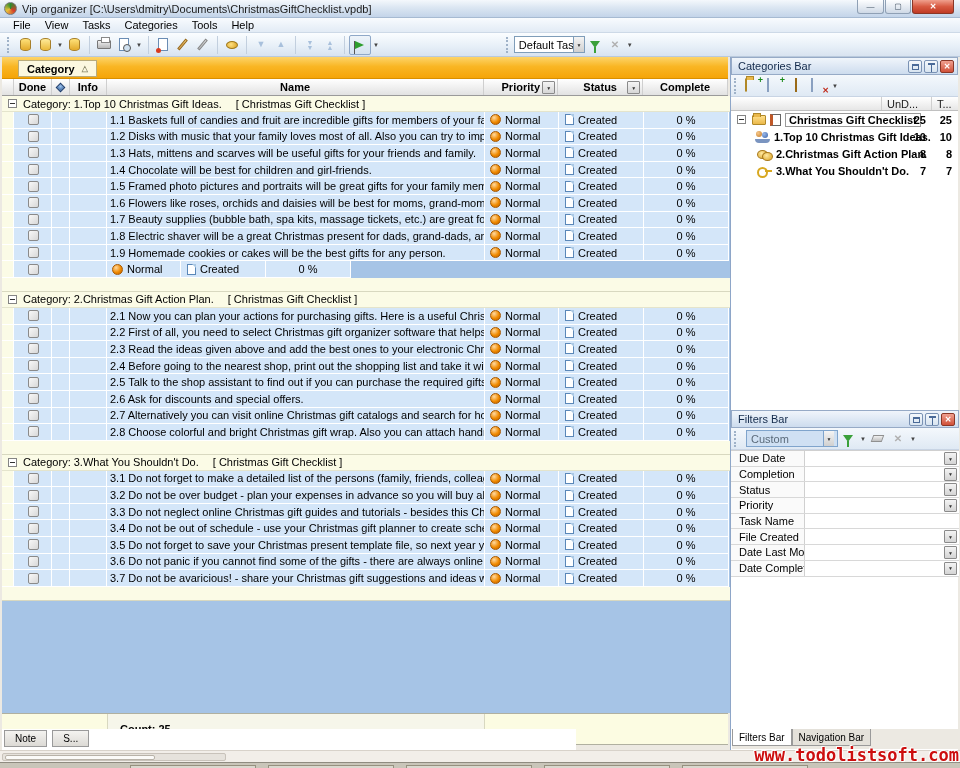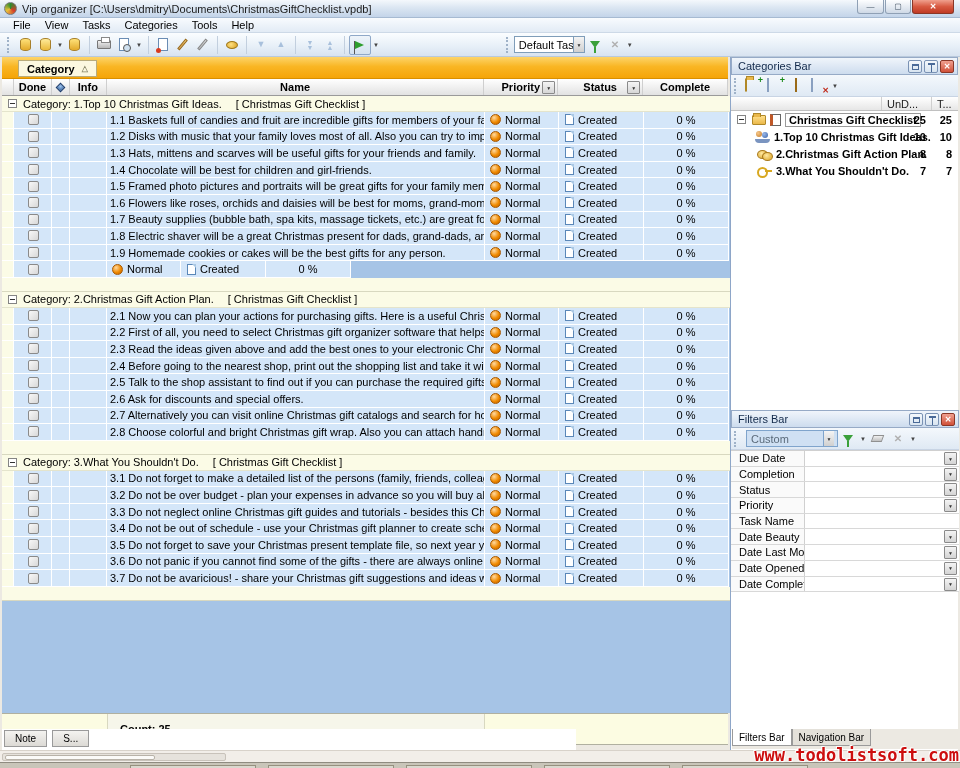--- a/index.html
+++ b/index.html
@@ -888,31 +888,26 @@
         <div class="frow">
           <div class="flabel">Priority</div>
           <div class="fval"></div>
           <span class="fdrop">▼</span>
         </div>
         <div class="frow">
           <div class="flabel">Task Name</div>
           <div class="fval"></div>
         </div>
         <div class="frow">
-          <div class="flabel">Date Beauty</div>
+          <div class="flabel">File Created</div>
           <div class="fval"></div>
           <span class="fdrop">▼</span>
         </div>
         <div class="frow">
           <div class="flabel">Date Last Modified</div>
-          <div class="fval"></div>
-          <span class="fdrop">▼</span>
-        </div>
-        <div class="frow">
-          <div class="flabel">Date Opened</div>
           <div class="fval"></div>
           <span class="fdrop">▼</span>
         </div>
         <div class="frow">
           <div class="flabel">Date Completed</div>
           <div class="fval"></div>
           <span class="fdrop">▼</span>
         </div>
       </div>
   </div>

